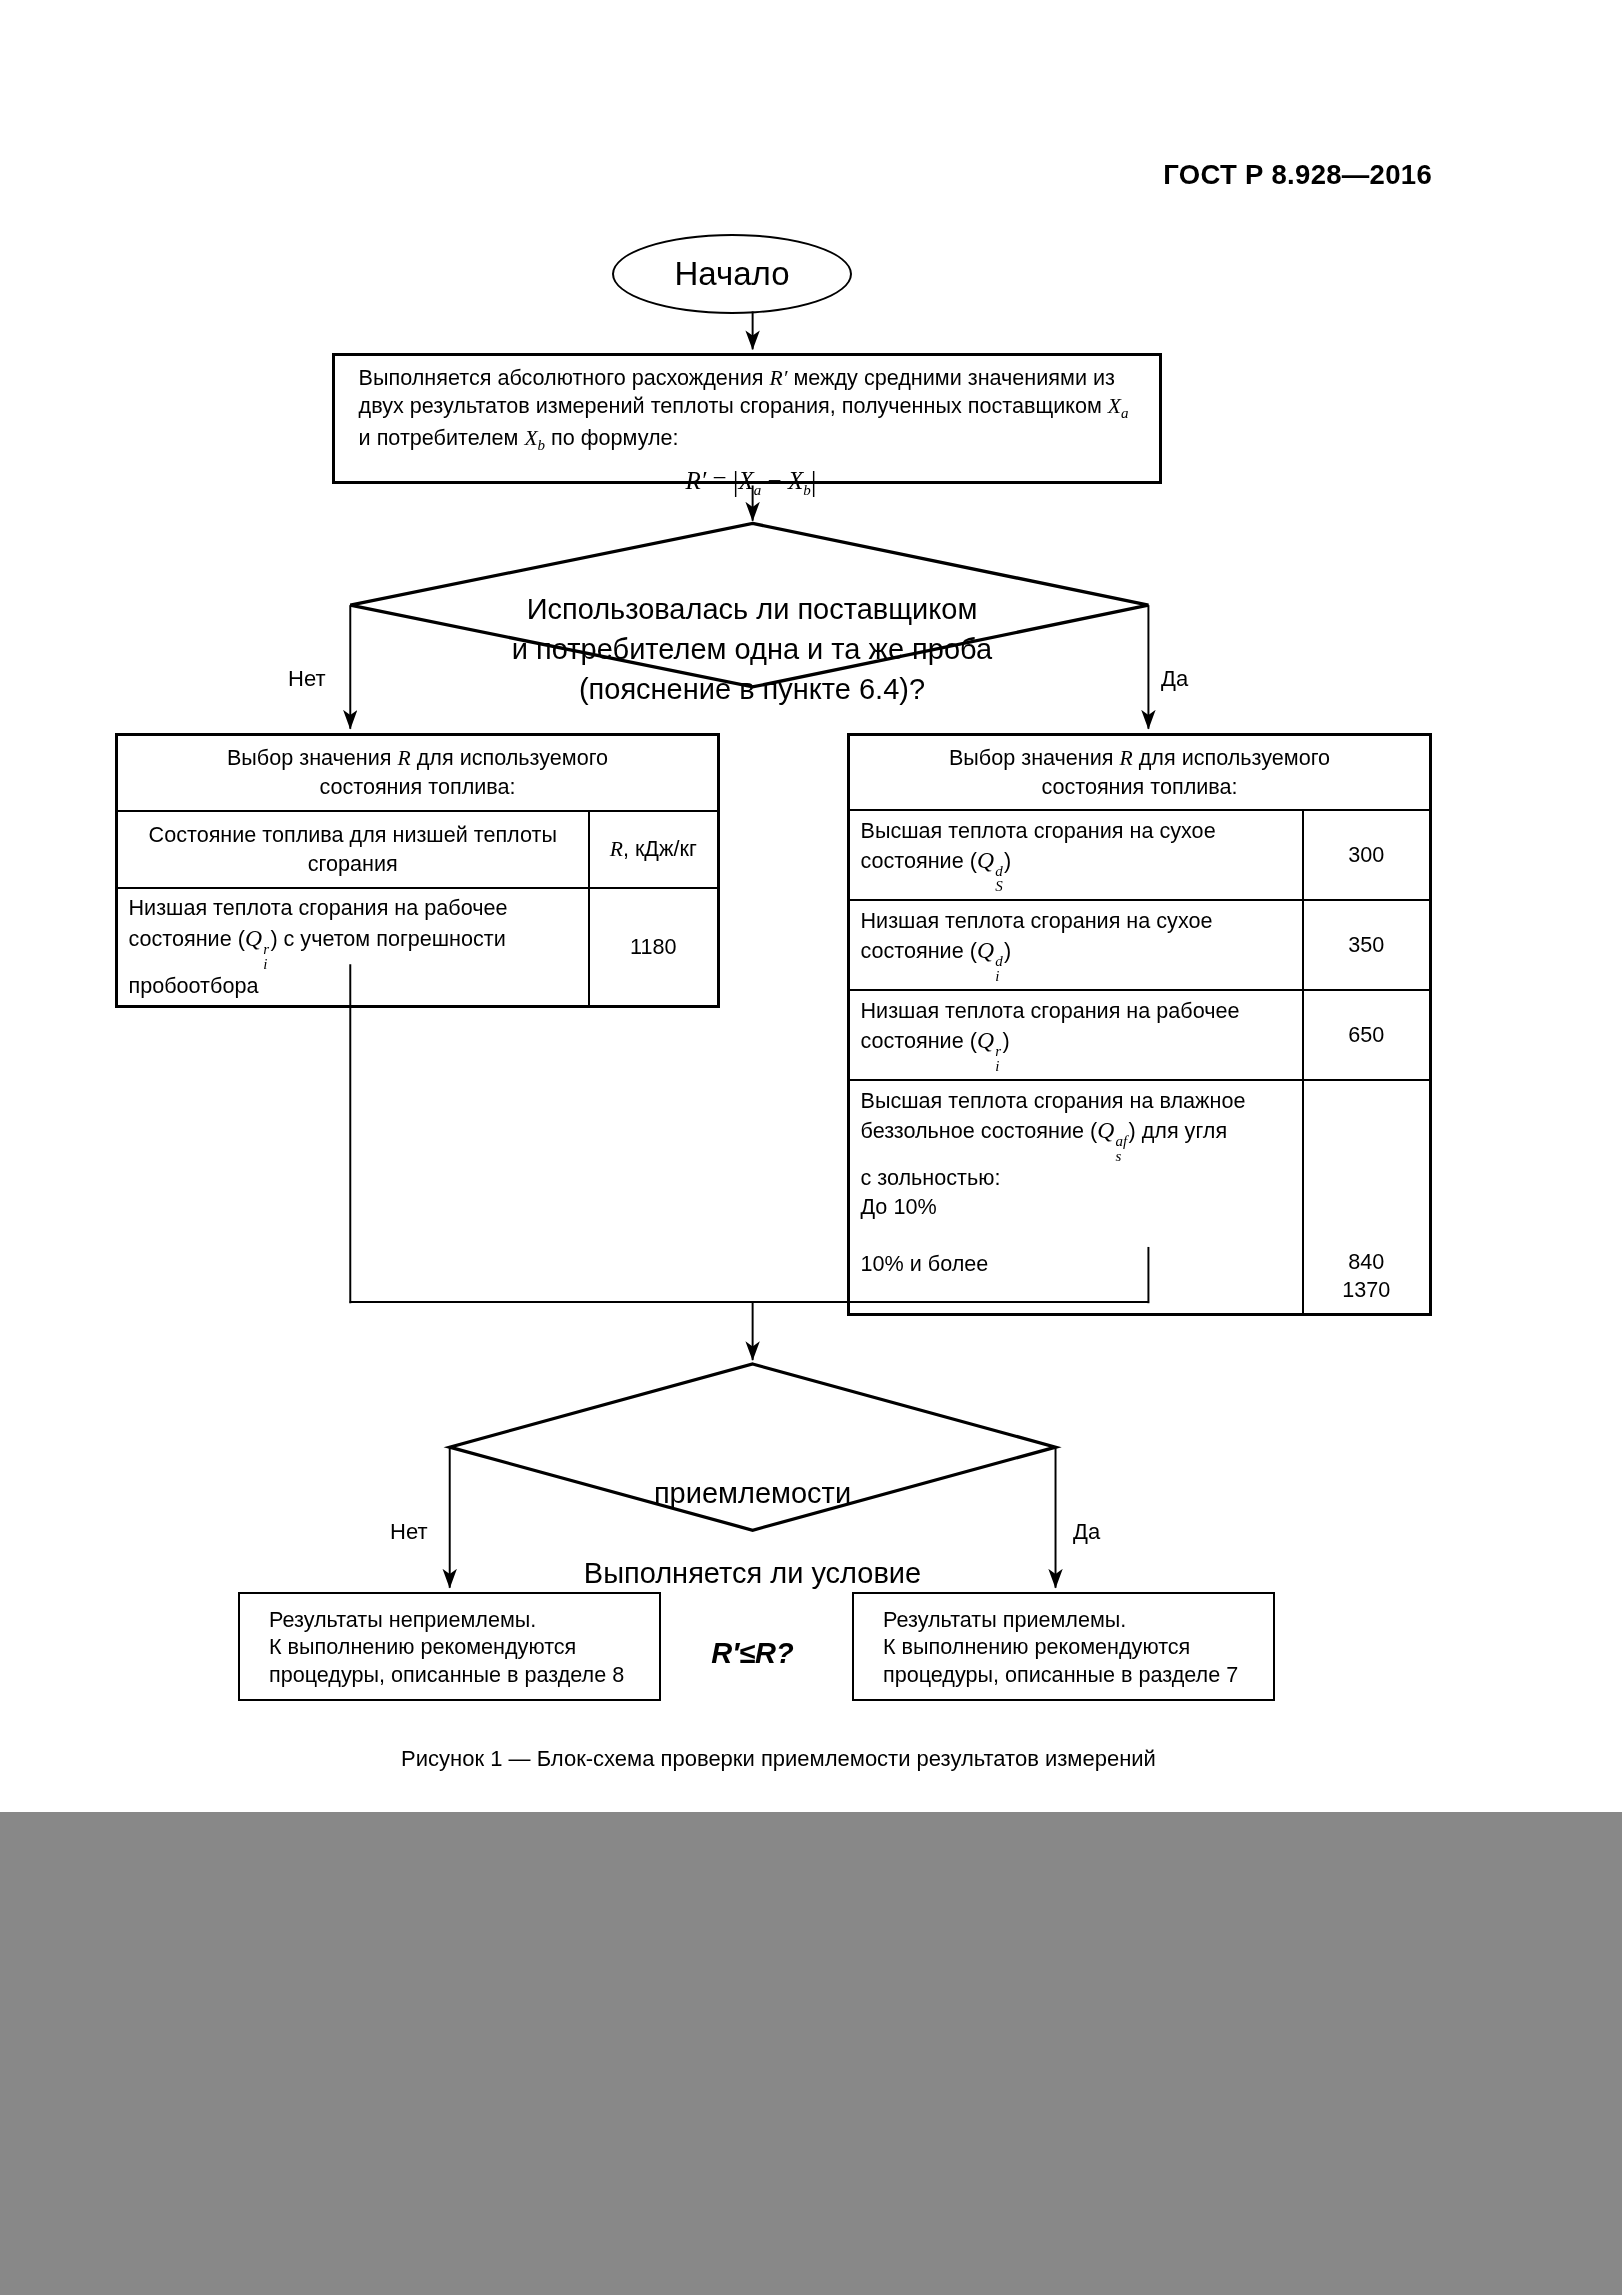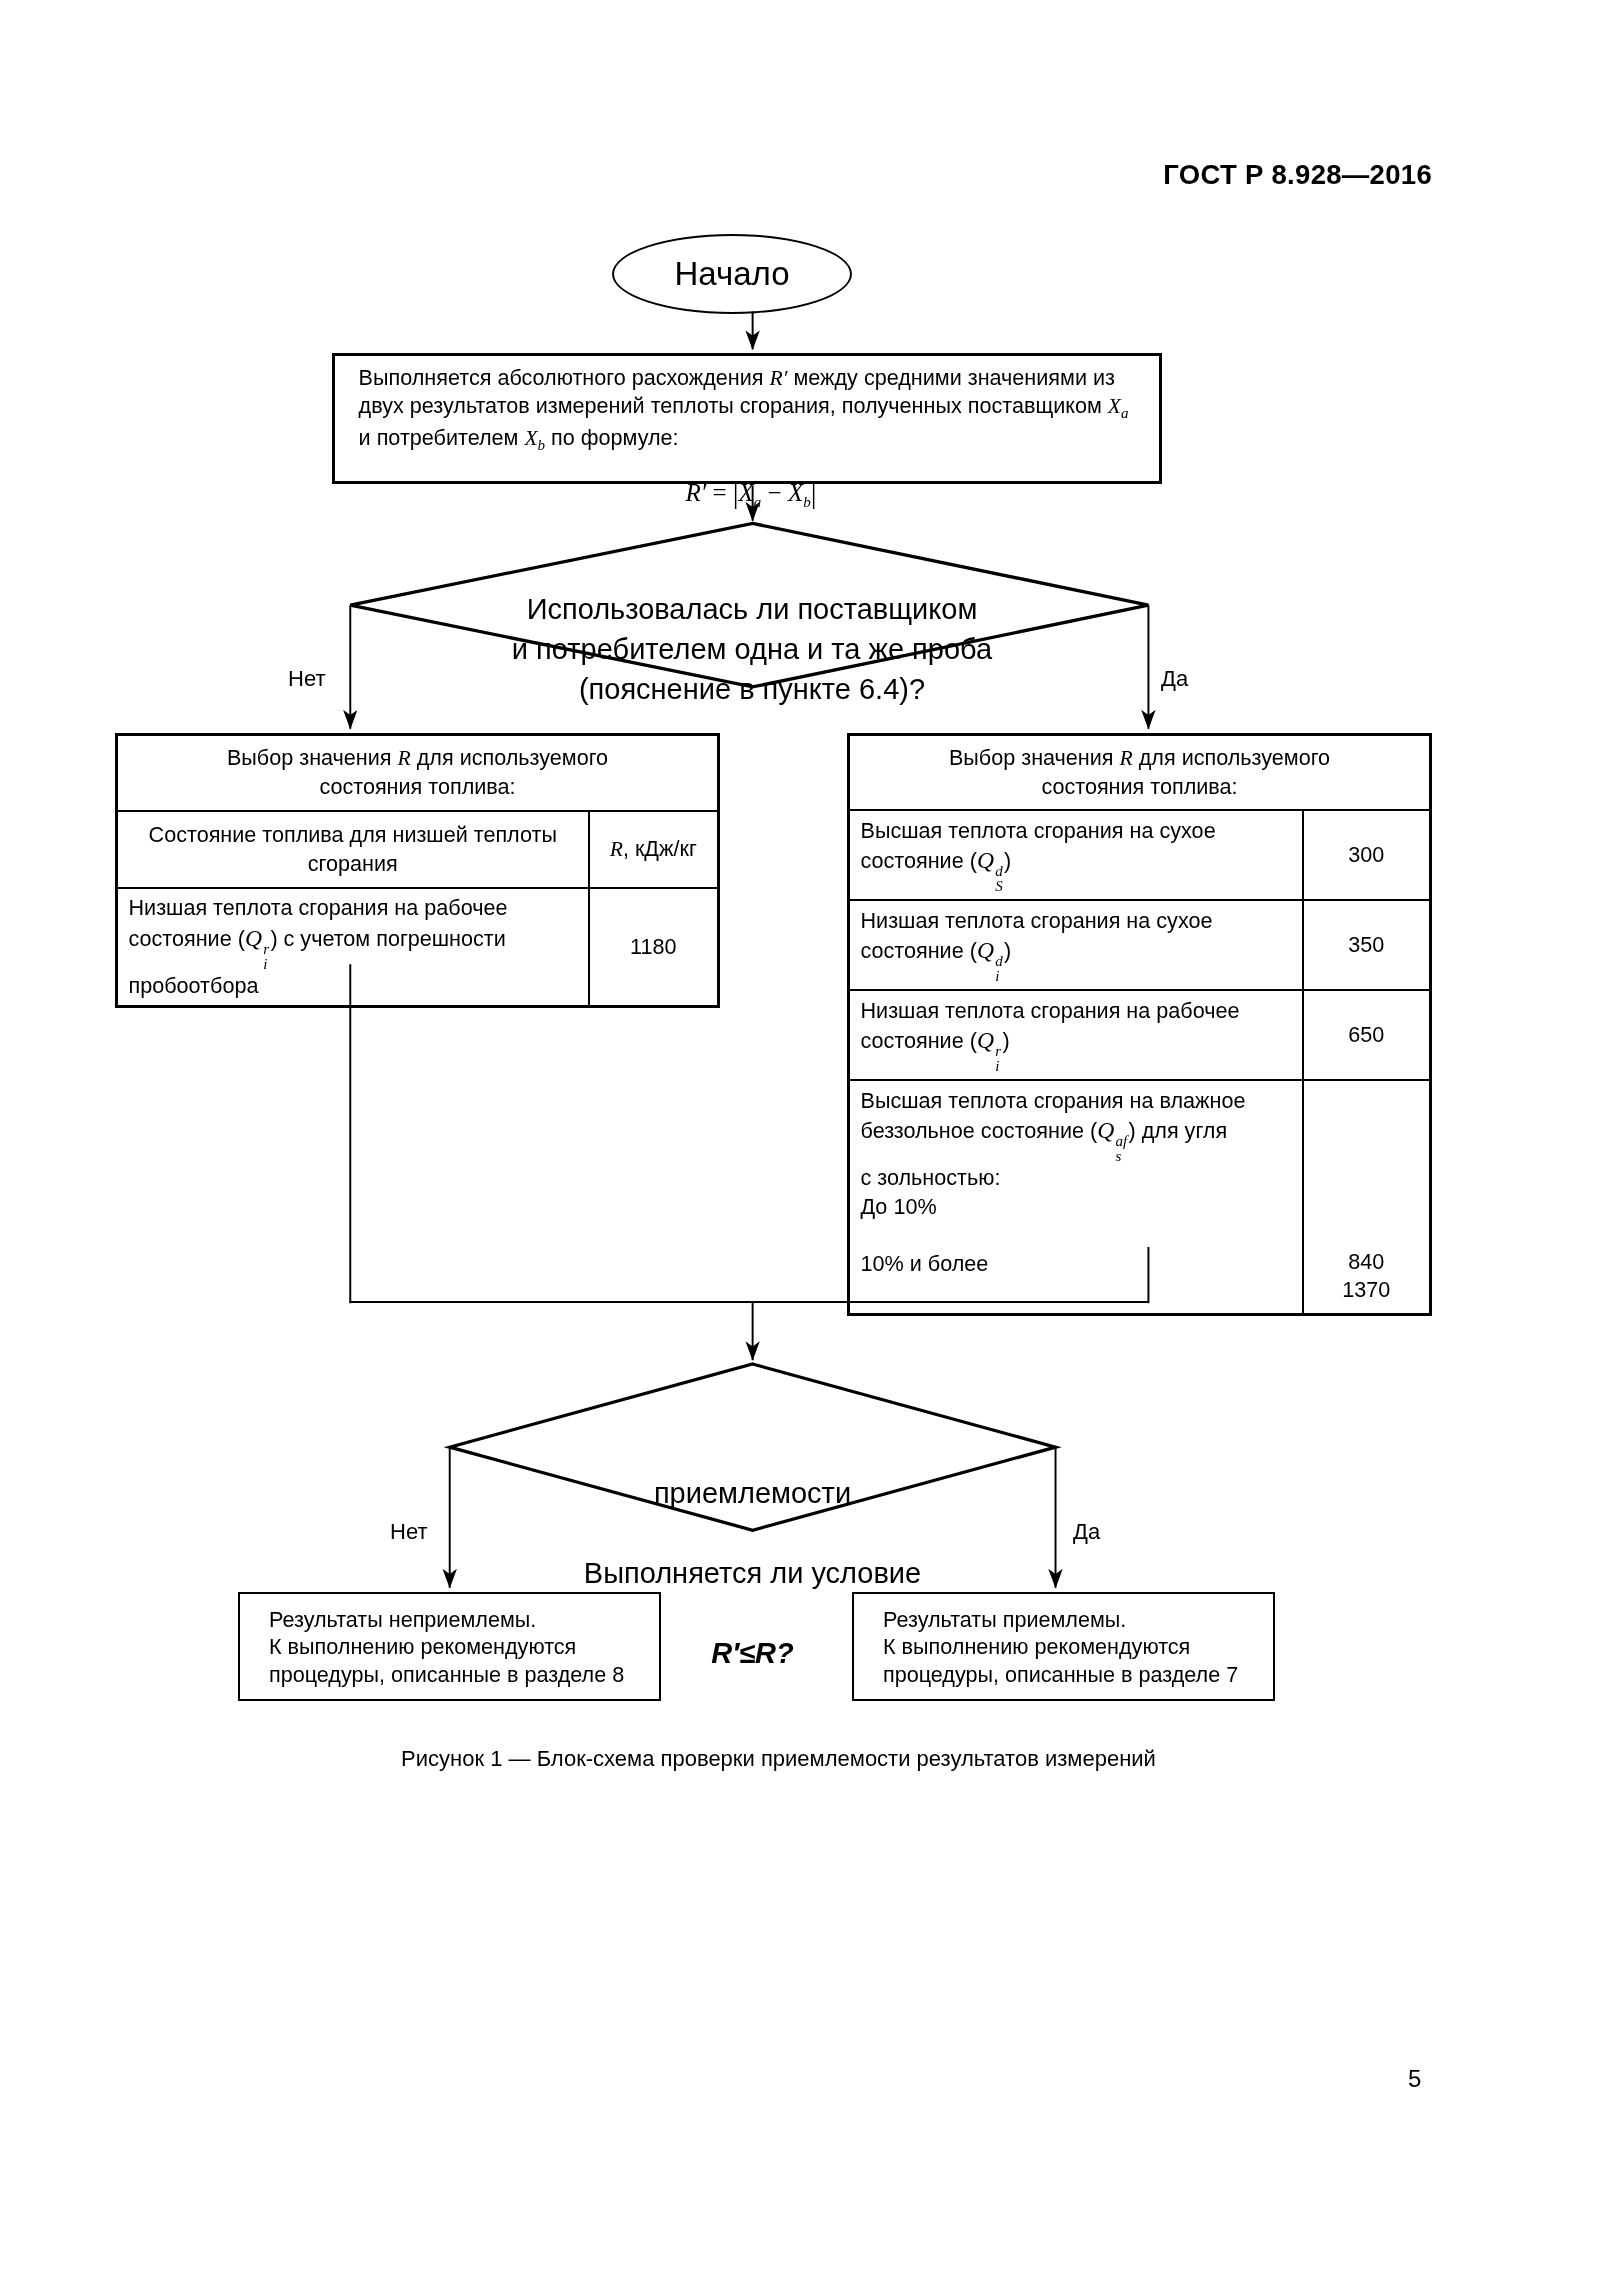--- a/index.html
+++ b/index.html
@@ -1,19 +1,19 @@
 <!DOCTYPE html>
 <html style="font-size:10.5px"><head>
 <meta charset="utf-8">
 <style>
   html,body { margin:0; padding:0; background:#888; }
   #page {
     position: relative;
     width: 1623px;
-    height: 2295px;
+    height: 1812px;
     background: #ffffff;
     font-family: "Liberation Sans", sans-serif;
     color: #000;
     overflow: hidden;
   }
   .abs { position: absolute; }
   #connectors { position:absolute; left:0; top:0; width:1623px; height:2295px; }
 
   #doc-header {
     top: 159px; right: 191px;
@@ -34,21 +34,21 @@
     box-sizing: border-box;
     font-size: 21.6px; line-height: 1.3;
     padding: 7.9px 15.7px 0 23.6px;
     white-space: pre-line;
   }
   .ser-i { font-family: "Liberation Serif", serif; font-style: italic; }
   .fsub { font-family: "Liberation Serif", serif; font-style: italic; font-size: 15px; }
   #process-formula {
     text-align: center; white-space: normal;
     font-family: "Liberation Serif", serif;
-    font-size: 25px; margin-top: 19px;
+    font-size: 25px; margin-top: 7px;
   }
   #process-formula .fi { font-style: italic; }
   #process-formula .bar { font-size: 29px; vertical-align: -2px; }
 
   .diamond-text {
     text-align: center; white-space: pre-line;
     font-size: 29px; line-height: 1.38; margin-top: 28px;
   }
   #decision1-text { left: 425px; top: 561px; width: 654px; }
   #decision2-text { left: 491px; top: 1405px; width: 523px; }

